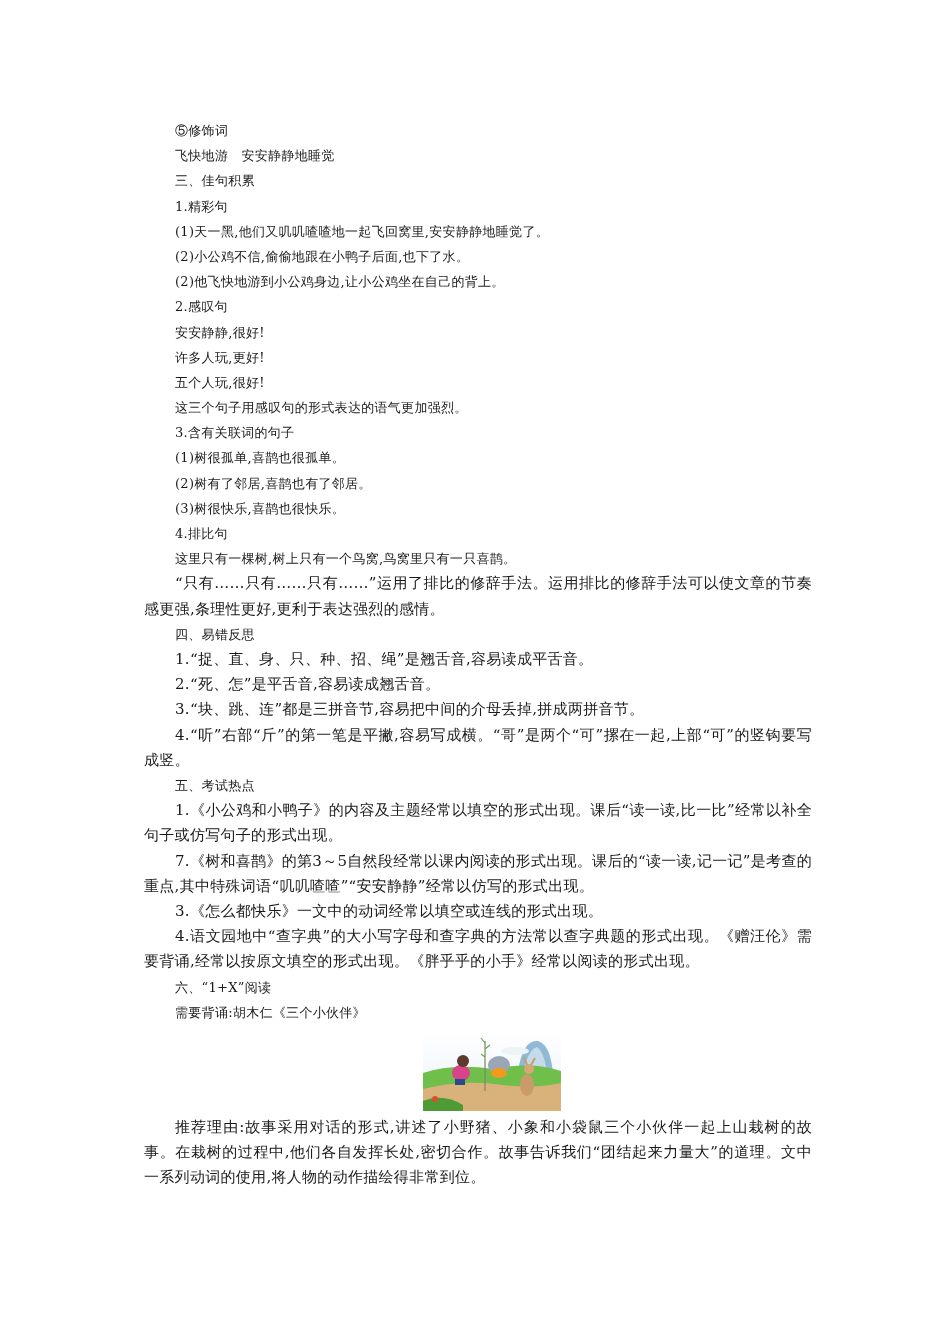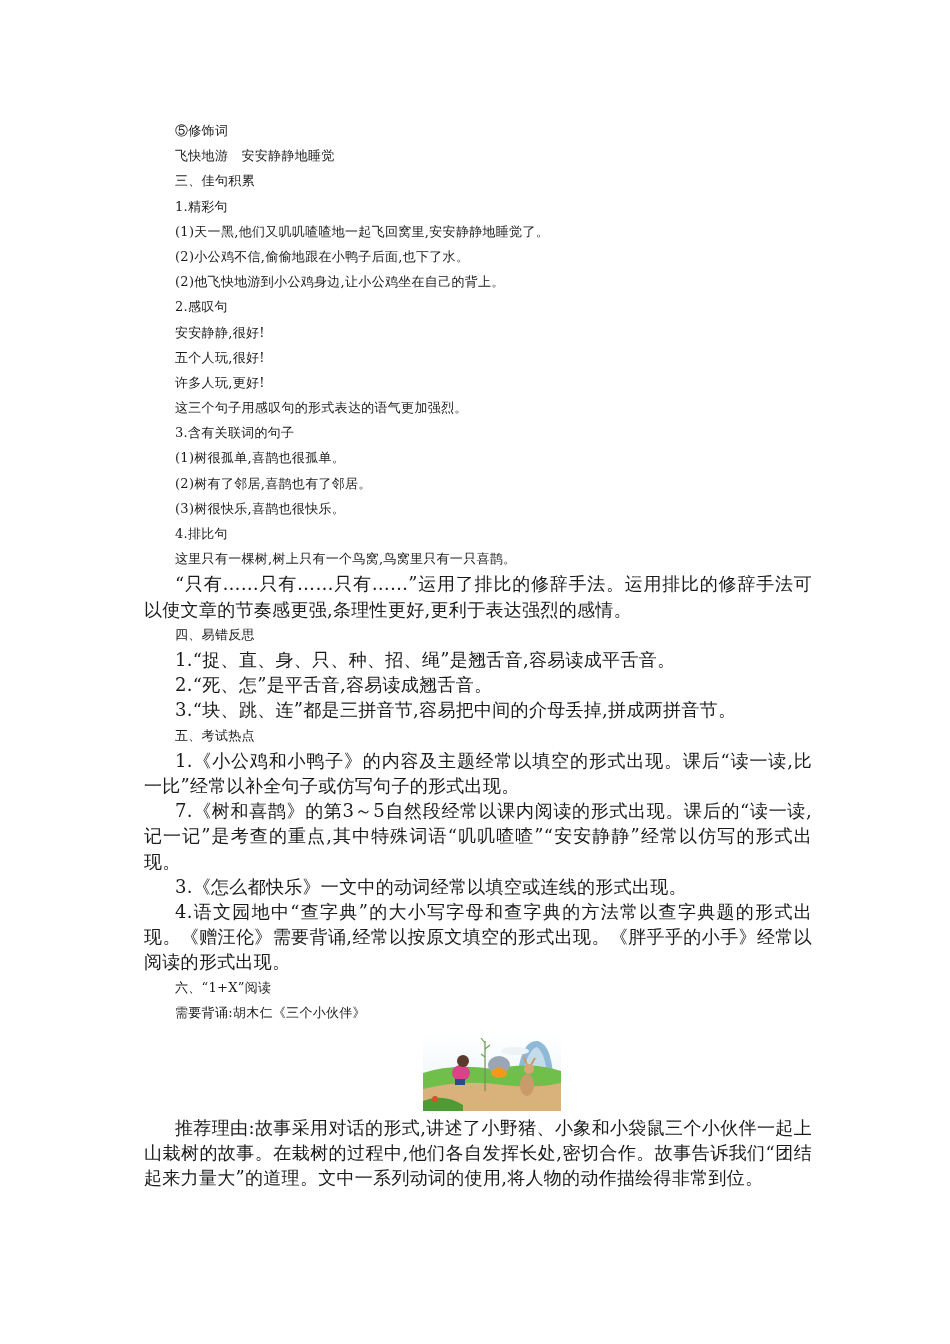--- a/index.html
+++ b/index.html
@@ -1,56 +1,57 @@
 <!DOCTYPE html>
 <html><head>
 <meta charset="utf-8">
 <style>
   html, body { margin: 0; padding: 0; background: #ffffff; }
   body { width: 950px; height: 1344px; position: relative; overflow: hidden;
          font-family: "DejaVu Serif", "Liberation Serif", serif; color: #1a1a1a; }
   .page { position: absolute; left: 144px; top: 118px; width: 668px; }
   .line { font-size: 13px; line-height: 25.2px; height: 25.2px; white-space: nowrap; letter-spacing: 0.3px; }
   .ind { padding-left: 31px; }
-  .para { font-size: 18px; line-height: 25.2px; letter-spacing: 0.3px; text-indent: 31px; text-align: justify; }
+  .para { font-size: 15px; line-height: 25.2px; letter-spacing: 0.3px; text-indent: 31px; text-align: justify; }
   .img-wrap { height: 90px; position: relative; }
   .illustration { position: absolute; left: 279px; top: 6px; width: 138px; height: 80px; }
 </style>
 </head>
 <body>
 
 <div class="page">
   <div class="line ind">⑤修饰词</div>
   <div class="line ind">飞快地游　安安静静地睡觉</div>
 
   <div class="line ind">三、佳句积累</div>
   <div class="line ind">1.精彩句</div>
   <div class="line ind">(1)天一黑,他们又叽叽喳喳地一起飞回窝里,安安静静地睡觉了。</div>
   <div class="line ind">(2)小公鸡不信,偷偷地跟在小鸭子后面,也下了水。</div>
   <div class="line ind">(2)他飞快地游到小公鸡身边,让小公鸡坐在自己的背上。</div>
 
   <div class="line ind">2.感叹句</div>
   <div class="line ind">安安静静,很好!</div>
+  <div class="line ind">许多人玩,更好!</div>
   <div class="line ind">五个人玩,很好!</div>
-  <div class="line ind">许多人玩,更好!</div>
   <div class="line ind">这三个句子用感叹句的形式表达的语气更加强烈。</div>
 
   <div class="line ind">3.含有关联词的句子</div>
   <div class="line ind">(1)树很孤单,喜鹊也很孤单。</div>
   <div class="line ind">(2)树有了邻居,喜鹊也有了邻居。</div>
   <div class="line ind">(3)树很快乐,喜鹊也很快乐。</div>
 
   <div class="line ind">4.排比句</div>
   <div class="line ind">这里只有一棵树,树上只有一个鸟窝,鸟窝里只有一只喜鹊。</div>
   <div class="para">“只有……只有……只有……”运用了排比的修辞手法。运用排比的修辞手法可以使文章的节奏感更强,条理性更好,更利于表达强烈的感情。</div>
 
   <div class="line ind">四、易错反思</div>
   <div class="para">1.“捉、直、身、只、种、招、绳”是翘舌音,容易读成平舌音。</div>
   <div class="para">2.“死、怎”是平舌音,容易读成翘舌音。</div>
   <div class="para">3.“块、跳、连”都是三拼音节,容易把中间的介母丢掉,拼成两拼音节。</div>
+  <div class="para">4.“听”右部“斤”的第一笔是平撇,容易写成横。“哥”是两个“可”摞在一起,上部“可”的竖钩要写成竖。</div>
 
   <div class="line ind">五、考试热点</div>
   <div class="para">1.《小公鸡和小鸭子》的内容及主题经常以填空的形式出现。课后“读一读,比一比”经常以补全句子或仿写句子的形式出现。</div>
   <div class="para">7.《树和喜鹊》的第3～5自然段经常以课内阅读的形式出现。课后的“读一读,记一记”是考查的重点,其中特殊词语“叽叽喳喳”“安安静静”经常以仿写的形式出现。</div>
   <div class="para">3.《怎么都快乐》一文中的动词经常以填空或连线的形式出现。</div>
   <div class="para">4.语文园地中“查字典”的大小写字母和查字典的方法常以查字典题的形式出现。《赠汪伦》需要背诵,经常以按原文填空的形式出现。《胖乎乎的小手》经常以阅读的形式出现。</div>
 
   <div class="line ind">六、“1+X”阅读</div>
   <div class="line ind">需要背诵:胡木仁《三个小伙伴》</div>
 

